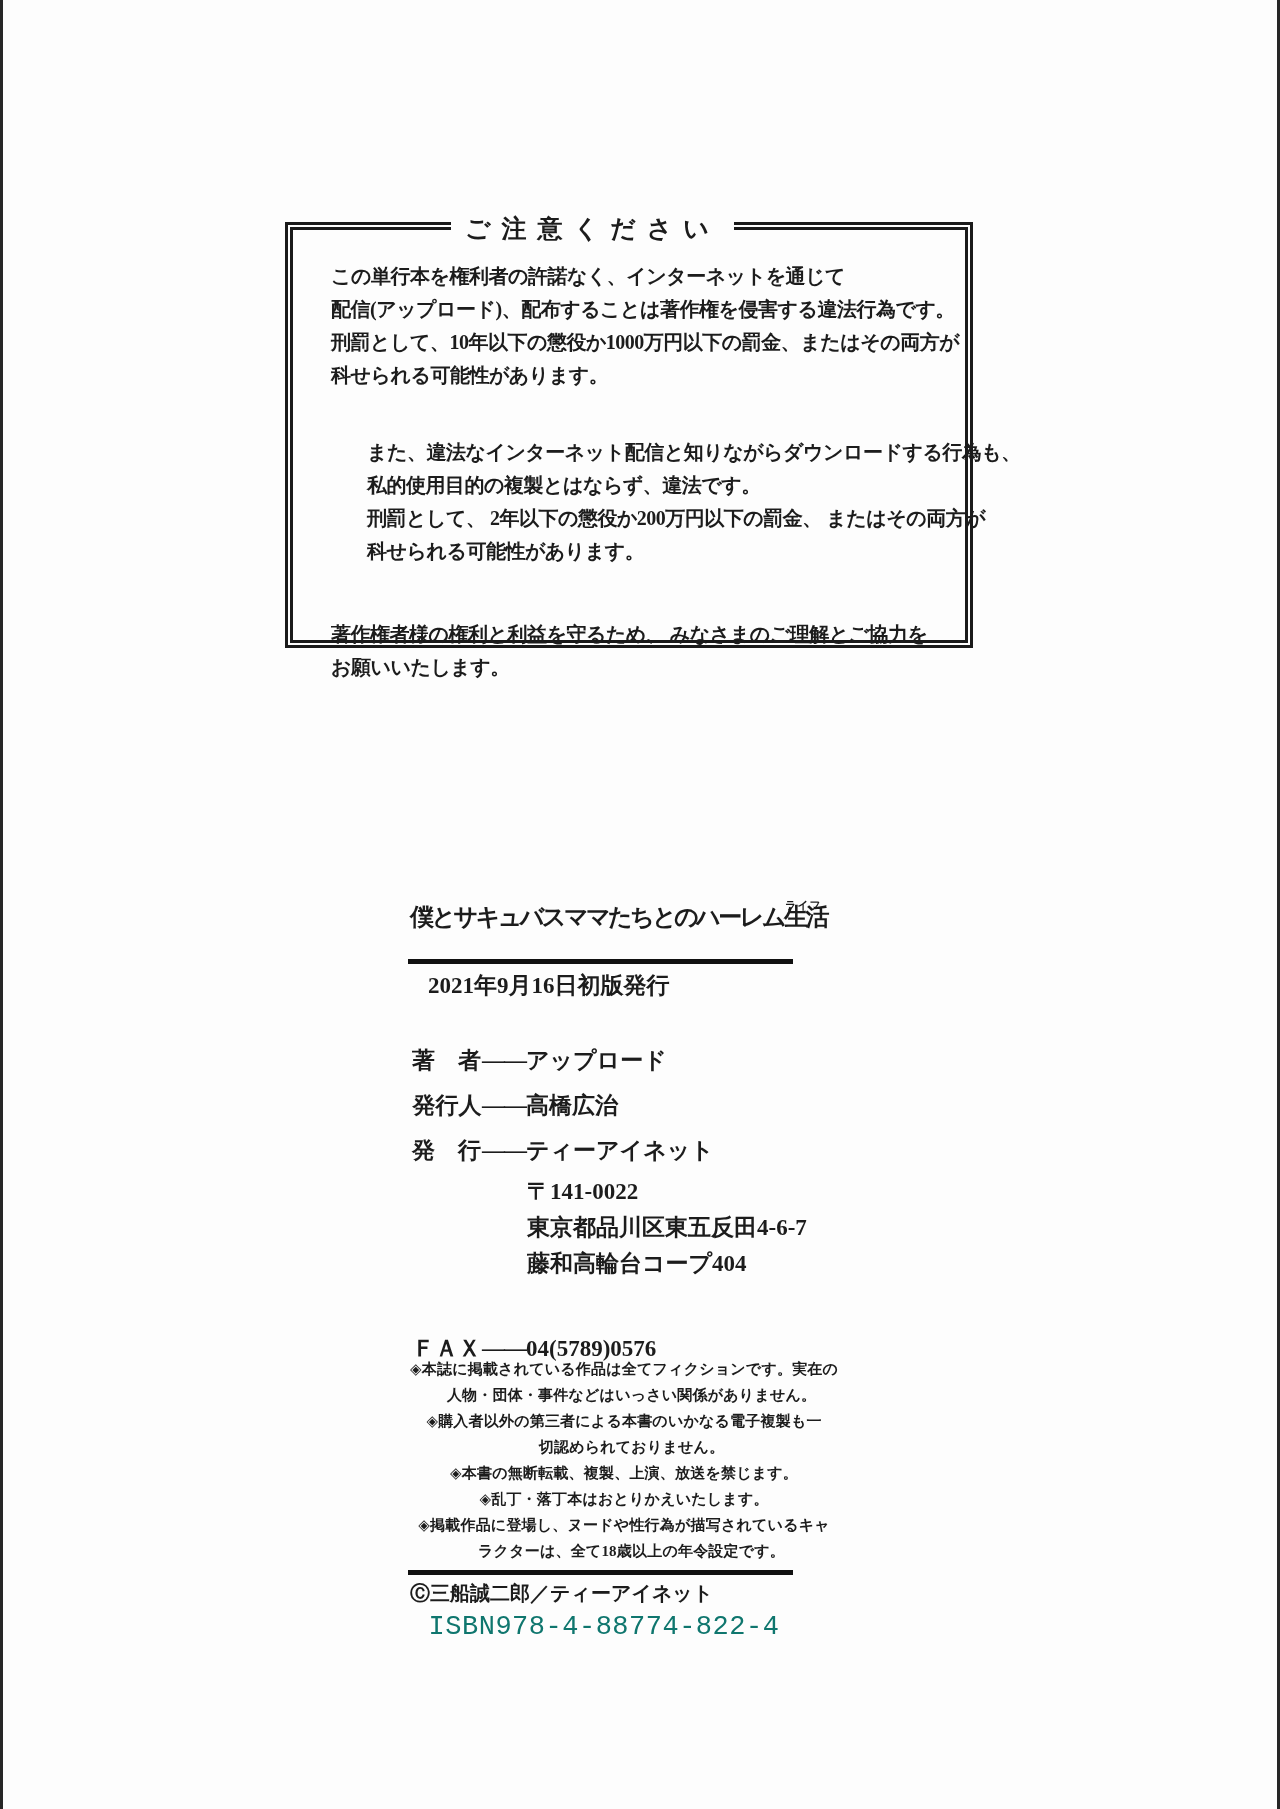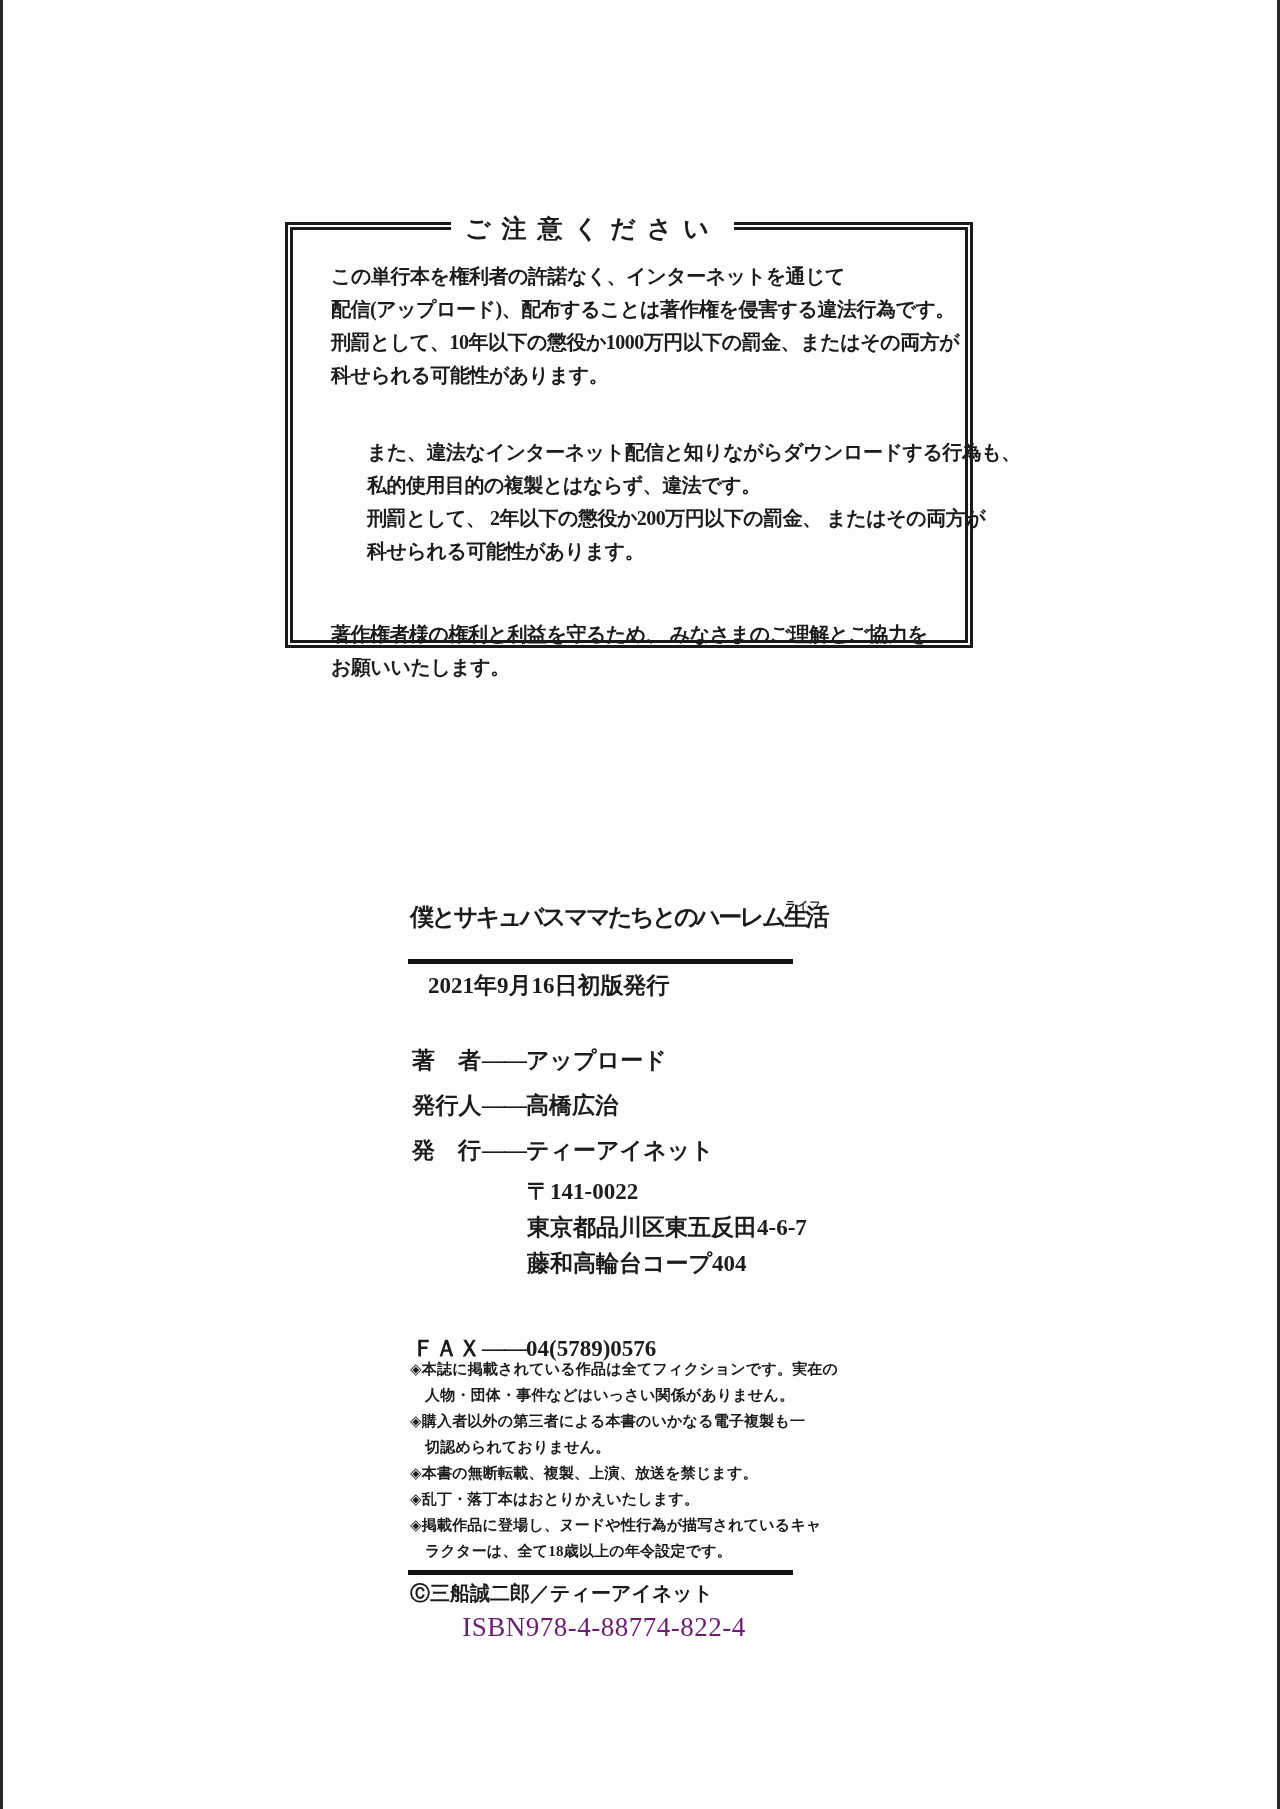--- a/index.html
+++ b/index.html
@@ -45,28 +45,28 @@
   .rule.r1{top:71px;}
   .rule.r2{top:682px;}
   .pubdate{position:absolute;top:82px;left:20px;font-size:23px;white-space:nowrap;font-weight:600;}
 
   .crow{position:absolute;left:4px;height:45px;line-height:45px;font-size:23px;white-space:nowrap;font-weight:600;}
   .crow .lab{display:inline-block;width:70px;}
   .crow .dash{letter-spacing:-1px;}
   .addr{position:absolute;left:119px;height:36px;line-height:36px;font-size:23px;white-space:nowrap;font-weight:600;}
 
   .notes{position:absolute;top:468px;left:2px;}
-  .note-line{font-size:15px;line-height:26px;white-space:nowrap;font-weight:600;letter-spacing:0.2px;}
+  .note-line{font-size:15px;line-height:26px;white-space:nowrap;font-weight:600;letter-spacing:0.2px;text-align:center;}
   .note-line.cont{padding-left:15px;}
 
   .copyright{position:absolute;top:692px;left:2px;font-size:20px;white-space:nowrap;font-weight:600;}
   .isbn{
     position:absolute;top:724px;left:0;width:100%;text-align:center;
-    font-family:Liberation Serif, serif;
-    font-size:27px;color:#701a75;white-space:nowrap;letter-spacing:0.5px;
+    font-family:Liberation Mono, monospace;
+    font-size:27px;color:#0f766e;white-space:nowrap;letter-spacing:0.5px;
   }
 </style>
 </head>
 <body>
 
 <div class="edge left"></div>
 <div class="edge right"></div>
 
 <div class="warnbox">
   <div class="warnbox-title">ご注意ください</div>

